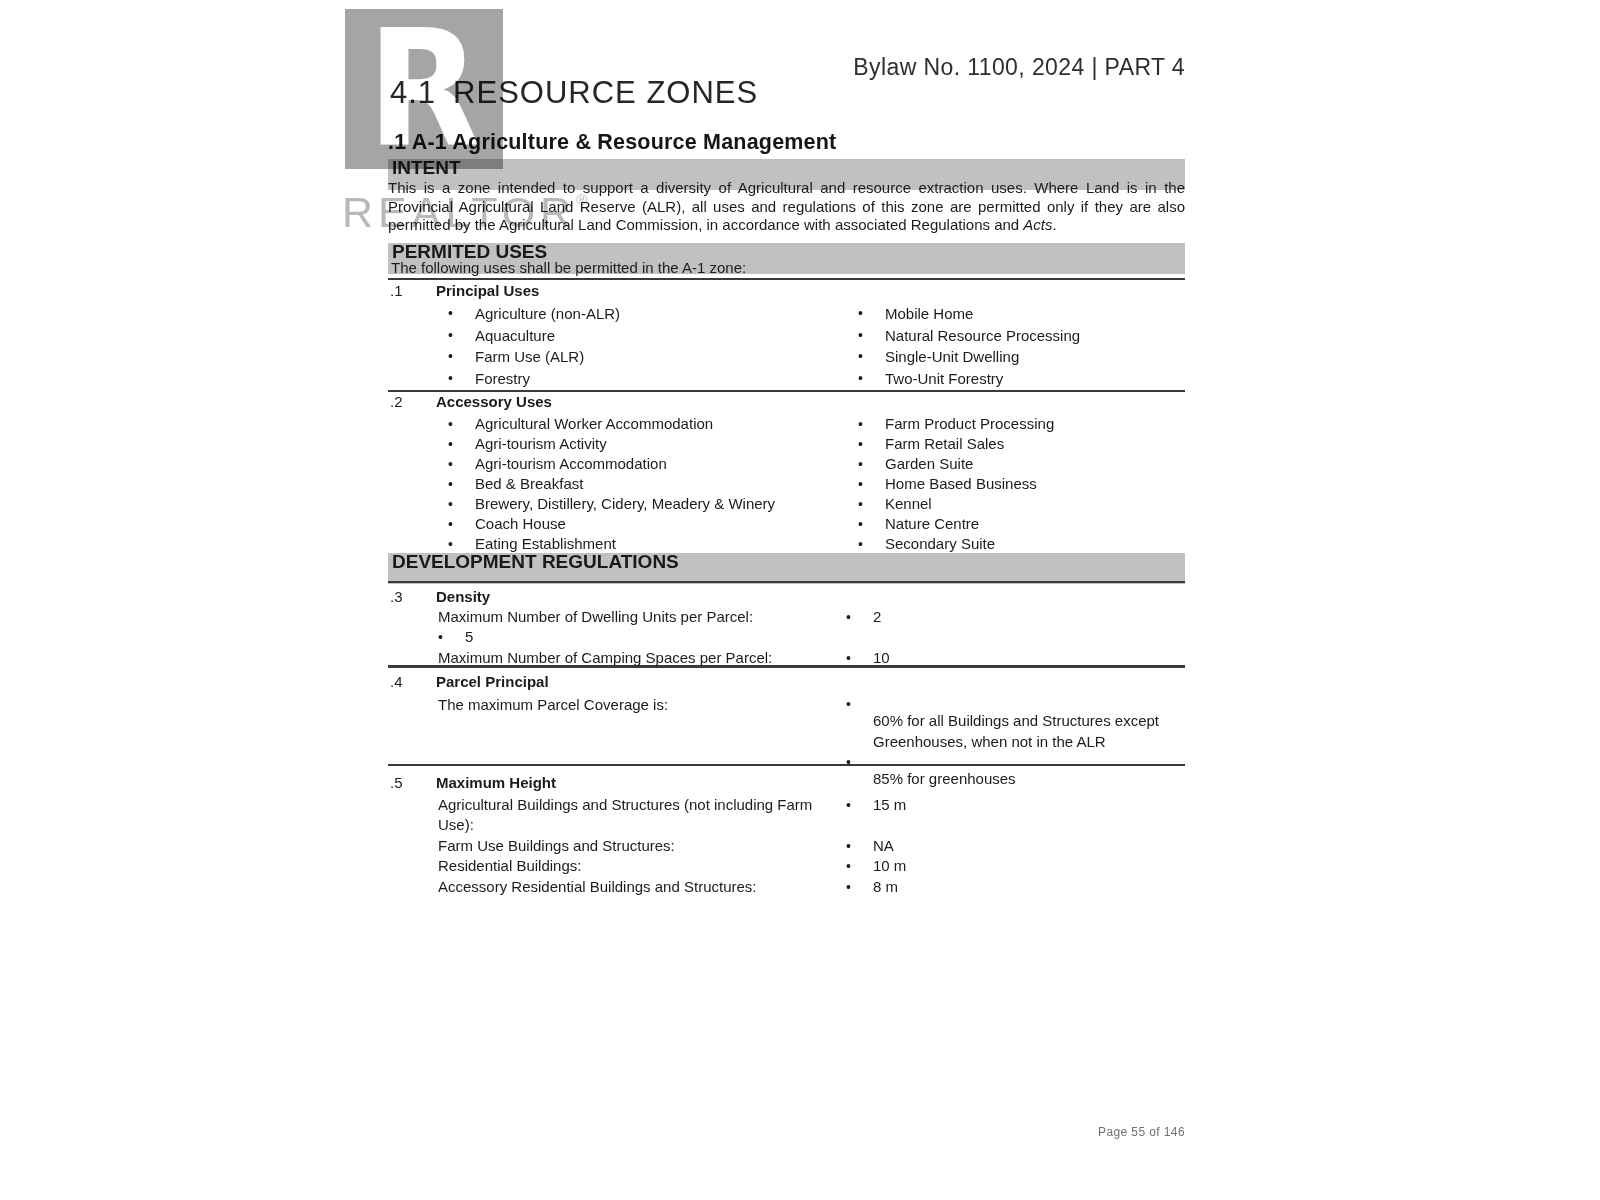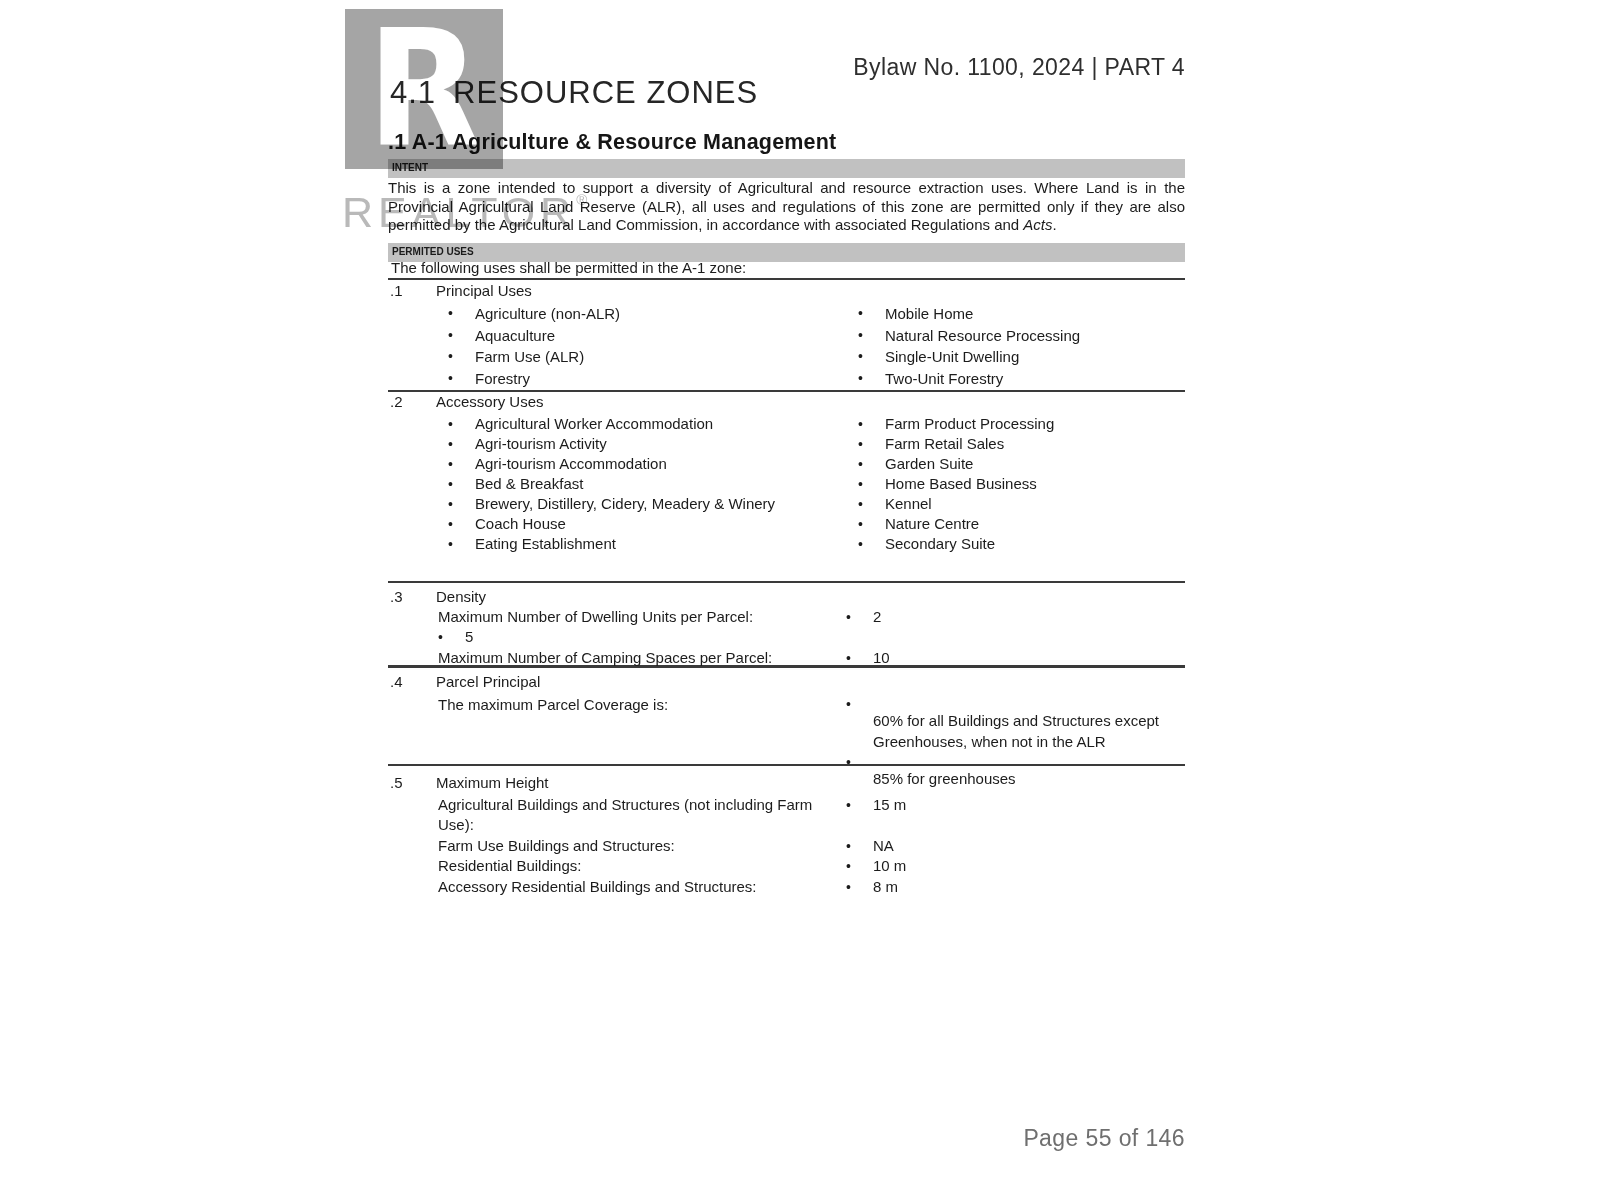--- a/index.html
+++ b/index.html
@@ -25,36 +25,36 @@
   .bylaw { position: absolute; top: 54px; right: 0; font-size: 23px; font-weight: 400;
            color: #2e2e2e; letter-spacing: 0.4px; }
 
   .title { position: absolute; top: 75px; left: 2px; font-weight: 300; font-size: 31px;
            color: #262626; letter-spacing: 1px; white-space: nowrap; }
   .title .t-label { margin-left: 17px; }
 
   .zone-heading { position: absolute; top: 130px; left: 0; font-size: 21.5px; font-weight: 700;
                   color: #161616; letter-spacing: 0.2px; }
 
-  .bar { position: absolute; left: 0; right: 0; height: 19px; background: #c1c1c1;
-         font-size: 10px; font-weight: 700; line-height: 18px; padding-left: 4px; color: #1a1a1a; }
+  .bar { position: absolute; left: 0; right: 0; height: 31px; background: #c1c1c1;
+         font-size: 19px; font-weight: 700; line-height: 18px; padding-left: 4px; color: #1a1a1a; }
   .bar-intent { top: 159px; }
   .bar-permitted { top: 243px; }
   .bar-dev { top: 553px; }
 
   .intent-body { position: absolute; top: 179px; left: 0; width: 797px; font-size: 15px;
                  line-height: 18.6px; text-align: justify; }
   .intent-body i { font-style: italic; }
 
   .intro { position: absolute; top: 260px; left: 0; right: 0; font-size: 15px; line-height: 15px;
            padding-left: 3px; padding-bottom: 3px; border-bottom: 2px solid #3a3a3a; }
 
   .sec-head { display: flex; line-height: 19px; font-size: 15px; }
   .sec-head .num { width: 48px; padding-left: 2px; flex: none; }
-  .sec-head .sec-title { font-weight: 400; }
+  .sec-head .sec-title { font-weight: 700; }
 
   
   .uses { position: absolute; left: 0; right: 0; }
   .uses-principal { top: 281px; border-bottom: 2px solid #3a3a3a; padding-bottom: 1px; }
   .uses-accessory { top: 392px; }
   .uses .sec-head { margin-bottom: 3px; }
   .cols { display: flex; }
   .col { flex: none; }
   .col-left { width: 410px; }
   .col-right { width: 387px; }
@@ -74,21 +74,21 @@
   .reg-height { top: 773px; }
   .reg .sec-head { margin-bottom: 1px; }
   .reg-parcel .sec-head, .reg-height .sec-head { margin-bottom: 3px; }
   .reg-row { display: flex; padding-left: 50px; line-height: 20.4px; align-items: flex-start; }
   .reg-parcel .reg-row { line-height: 21px; }
   .reg-label { width: 408px; flex: none; }
   .reg-val { white-space: nowrap; }
   .pc-list .u-row { padding-left: 0; line-height: 21px; }
   .pc-txt { width: 332px; margin-top: 16px; }
 
-  .footer { position: absolute; top: 1125px; right: 0; font-size: 23px; font-weight: 400;
+  .footer { position: absolute; top: 1125px; right: 0; font-size: 12px; font-weight: 400;
             color: #6f6f6f; letter-spacing: 0.4px; }
 </style>
 </head>
 <body>
 
 <div class="page">
 
   <div class="content">
 
     <div class="bylaw">Bylaw No. 1100, 2024 | PART 4</div>
@@ -212,20 +212,21 @@
               <span class="u-txt">Nature Centre</span>
             </div>
           <div class="u-row">
               <span class="dot">•</span>
               <span class="u-txt">Secondary Suite</span>
             </div>
         </div>
       </div>
     </section>
 
+    <div class="bar bar-dev"><span>DEVELOPMENT REGULATIONS</span></div>
 
     <div class="rule rule-dev"></div>
 
     <section class="reg reg-density">
       <div class="sec-head">
         <span class="num">.3</span>
         <span class="sec-title">Density</span>
       </div>
       <div class="reg-row">
         <span class="reg-label">Maximum Number of Dwelling Units per Parcel:</span>

